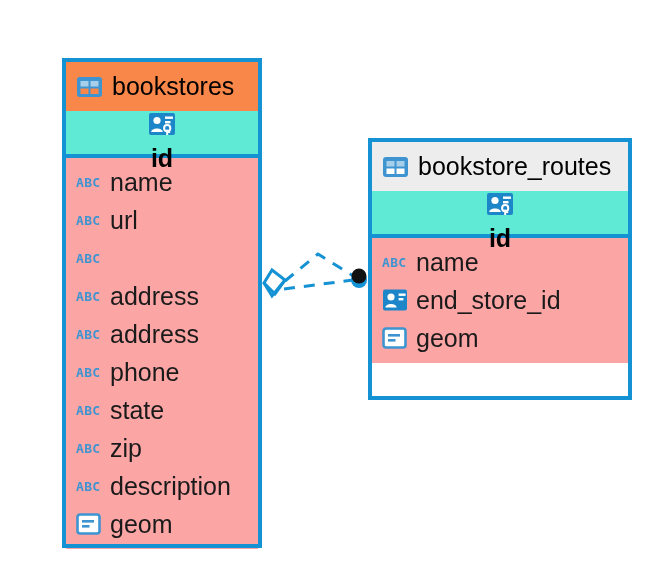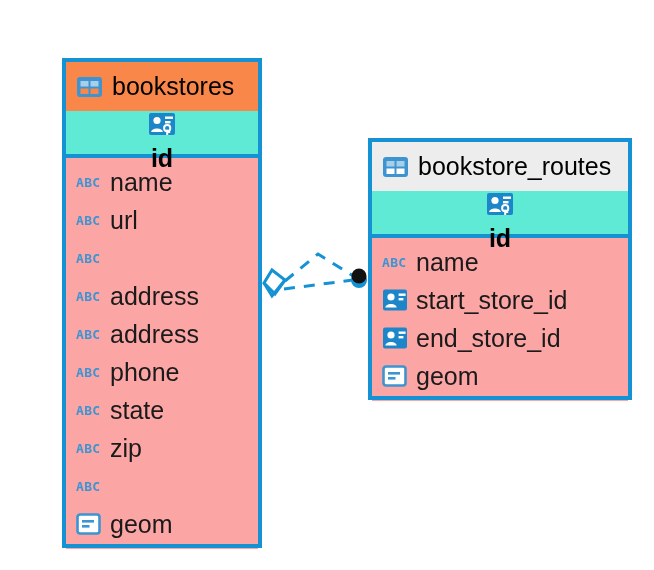--- a/index.html
+++ b/index.html
@@ -145,20 +145,21 @@
         <svg class="icon" width="27" height="17" viewBox="0 0 27 17">
           <text x="0" y="13" font-family="'DejaVu Sans Mono', monospace" font-size="13" font-weight="bold" fill="#3d94d1" letter-spacing="0.3">ABC</text>
         </svg>
         <span>zip</span>
       </div>
 
       <div class="field-row">
         <svg class="icon" width="27" height="17" viewBox="0 0 27 17">
           <text x="0" y="13" font-family="'DejaVu Sans Mono', monospace" font-size="13" font-weight="bold" fill="#3d94d1" letter-spacing="0.3">ABC</text>
         </svg>
+        <span>description</span>
       </div>
 
       <div class="field-row">
         <svg class="icon" width="27" height="23" viewBox="0 0 27 23">
           <rect x="1.5" y="1.5" width="22" height="19" rx="2.5" fill="#ffffff" stroke="#3d94d1" stroke-width="2.6"></rect>
           <rect x="6" y="7" width="12" height="2.6" fill="#3d94d1"></rect>
           <rect x="6" y="12" width="7.5" height="2.6" fill="#3d94d1"></rect>
         </svg>
         <span>geom</span>
       </div>
@@ -196,39 +197,29 @@
 
     <div class="field-list" style="margin:0 4px;width:256px;">
 
       <div class="field-row">
         <svg class="icon" width="27" height="17" viewBox="0 0 27 17">
           <text x="0" y="13" font-family="'DejaVu Sans Mono', monospace" font-size="13" font-weight="bold" fill="#3d94d1" letter-spacing="0.3">ABC</text>
         </svg>
         <span>name</span>
       </div>
 
+
       <div class="field-row">
         <svg class="icon" width="27" height="24" viewBox="0 0 27 24">
           <rect x="1" y="1.5" width="24" height="21" rx="2" fill="#1d86c9"></rect>
           <circle cx="9" cy="9" r="3.6" fill="#ffffff"></circle>
           <path d="M 3.4,19.6 C 3.4,14.8 14.6,14.8 14.6,19.6 Z" fill="#ffffff"></path>
           <rect x="16.6" y="5.5" width="7" height="2.4" fill="#ffffff"></rect>
           <rect x="16.6" y="10" width="4.8" height="2.4" fill="#ffffff"></rect>
         </svg>
-        <span>start_store_id</span>
-      </div>
-
-      <div class="field-row">
-        <svg class="icon" width="27" height="24" viewBox="0 0 27 24">
-          <rect x="1" y="1.5" width="24" height="21" rx="2" fill="#1d86c9"></rect>
-          <circle cx="9" cy="9" r="3.6" fill="#ffffff"></circle>
-          <path d="M 3.4,19.6 C 3.4,14.8 14.6,14.8 14.6,19.6 Z" fill="#ffffff"></path>
-          <rect x="16.6" y="5.5" width="7" height="2.4" fill="#ffffff"></rect>
-          <rect x="16.6" y="10" width="4.8" height="2.4" fill="#ffffff"></rect>
-        </svg>
         <span>end_store_id</span>
       </div>
 
       <div class="field-row">
         <svg class="icon" width="27" height="23" viewBox="0 0 27 23">
           <rect x="1.5" y="1.5" width="22" height="19" rx="2.5" fill="#ffffff" stroke="#3d94d1" stroke-width="2.6"></rect>
           <rect x="6" y="7" width="12" height="2.6" fill="#3d94d1"></rect>
           <rect x="6" y="12" width="7.5" height="2.6" fill="#3d94d1"></rect>
         </svg>
         <span>geom</span>

